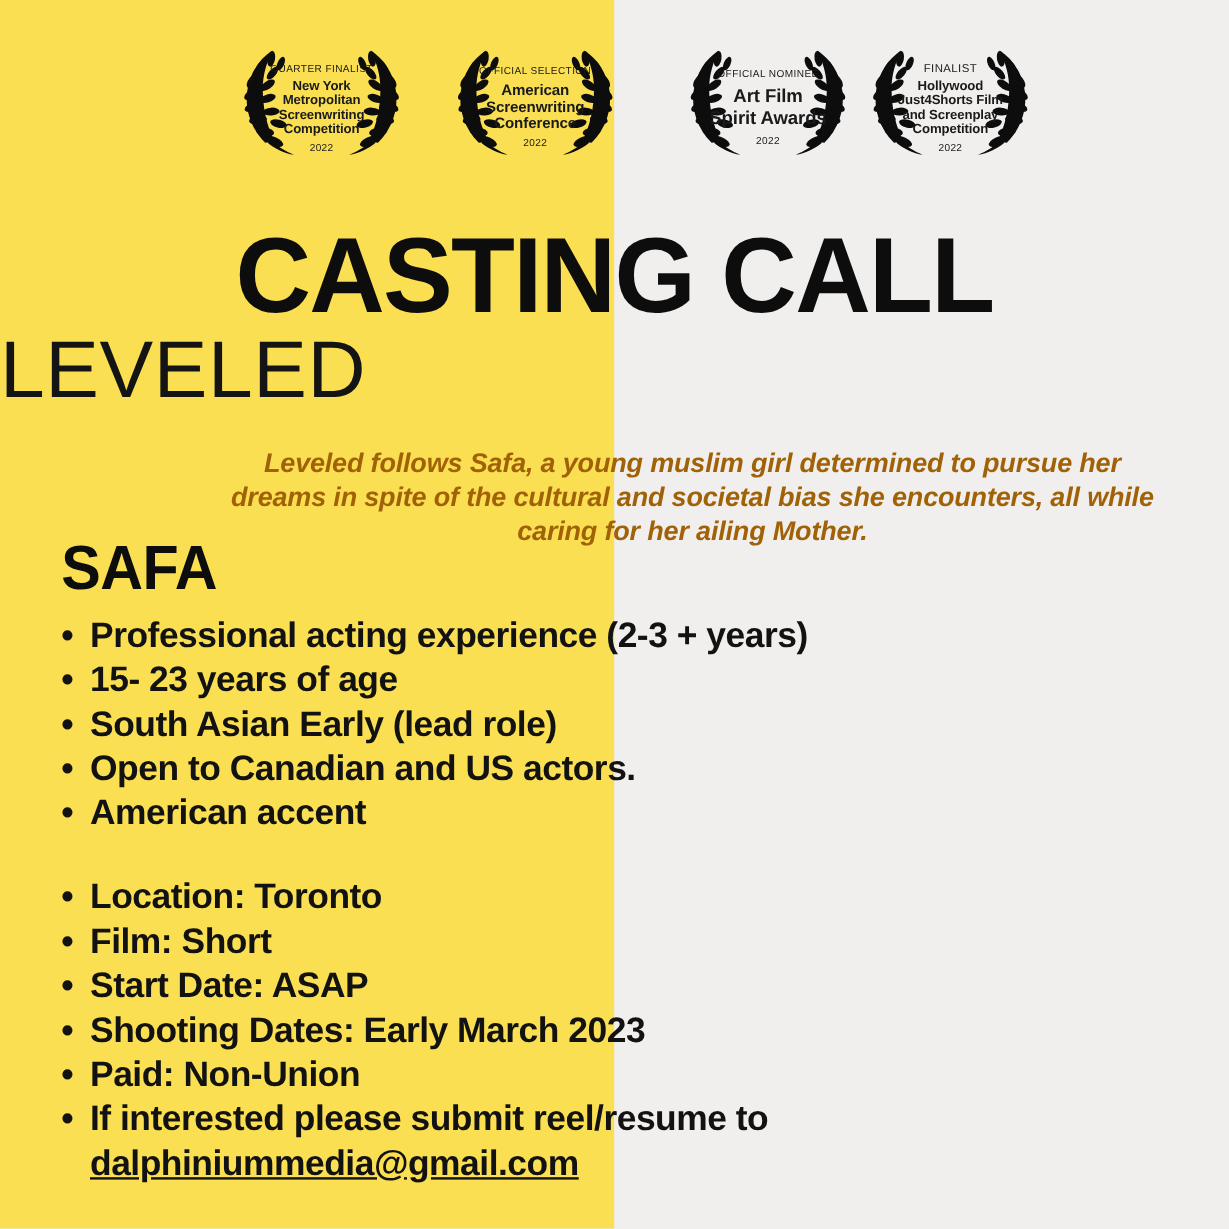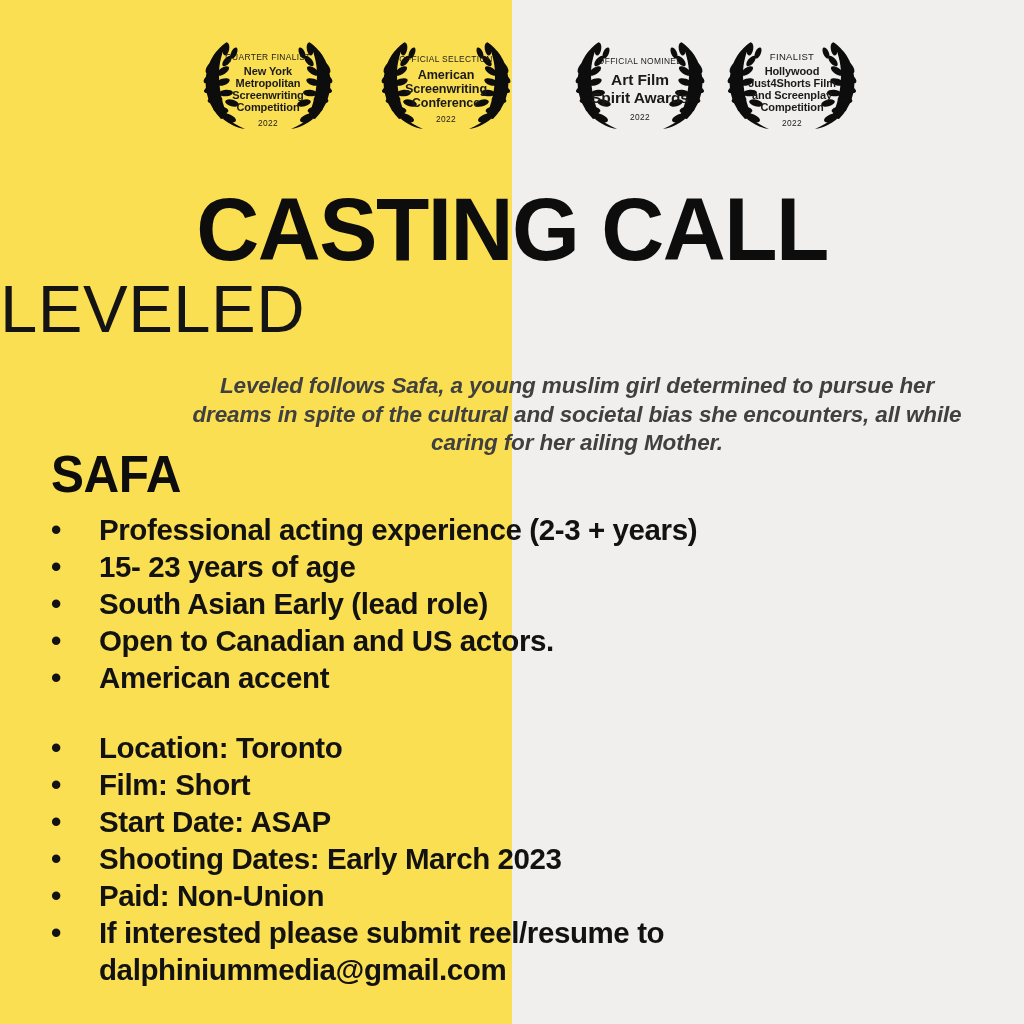--- a/index.html
+++ b/index.html
@@ -58,21 +58,21 @@
     color:#141414;
   }
 
   
   .synopsis {
     position:absolute; top:372px; left:182px; width:790px;
     text-align:center;
     font-size:22.5px; line-height:28.6px;
     font-weight:700; font-style:italic;
     letter-spacing:-0.15px;
-    color:#404040;
+    color:#a16207;
   }
 
   
   .role-name {
     position:absolute; top:447px; left:51px;
     font-size:52px; line-height:54px;
     font-weight:700; letter-spacing:-0.5px;
     color:#0d0d0d;
     transform:scaleX(0.95);
     transform-origin:left center;
@@ -91,24 +91,25 @@
     font-size:29.5px; line-height:37px;
     font-weight:600; letter-spacing:-0.4px;
     color:#121212;
   }
   .bullet-row.tall { height:auto; }
   .bullet-dot {
     width:24px; flex:0 0 24px;
     font-size:29.5px; line-height:37px;
     text-align:left;
   }
-  .bullet-text { flex:1 1 auto;margin-left:24px; }
+  .bullet-text { flex:1 1 auto; }
   .bullet-text .cont {
     display:block;
     padding-left:0px;
+    text-decoration:underline;
   }
 </style>
 </head>
 <body>
 
 <div id="poster">
 
   <div class="bg-left"></div>
   <div class="bg-right"></div>
 

